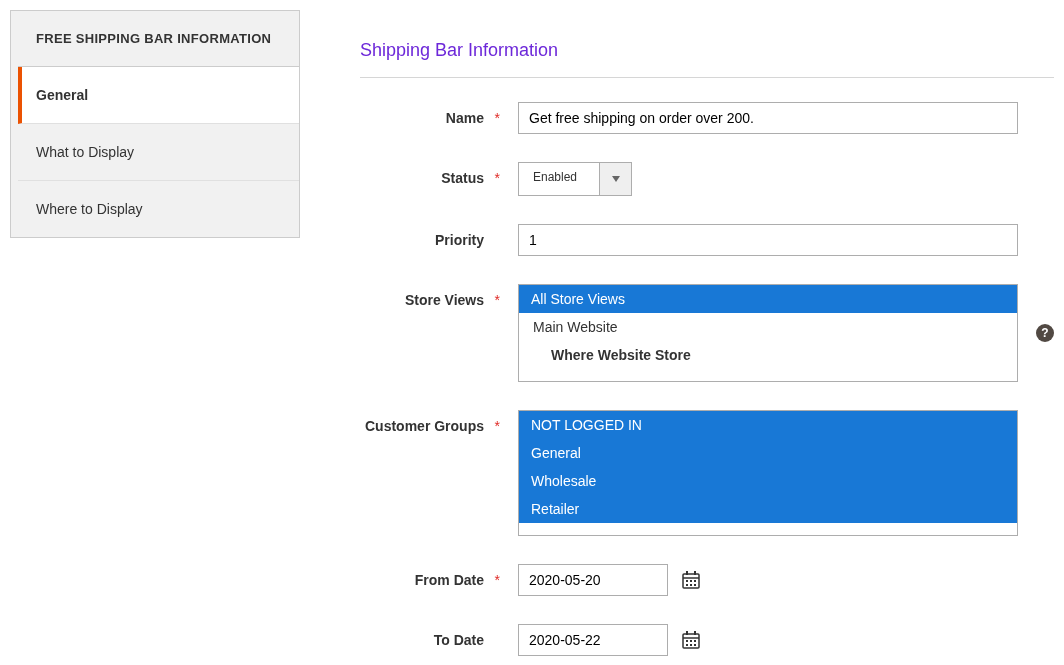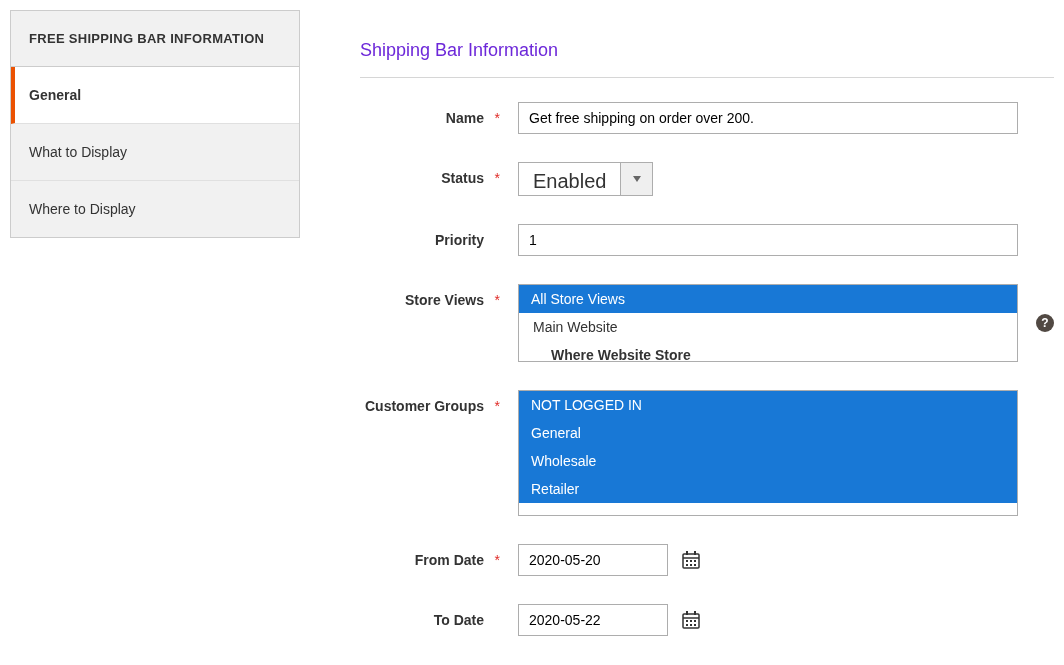--- a/index.html
+++ b/index.html
@@ -14,20 +14,21 @@
       min-height: 665px;
     }
     .sidebar {
       width: 300px;
       flex-shrink: 0;
       padding: 10px 0 0 10px;
     }
     .sidebar-panel {
       border: 1px solid #ccc;
       background: #f1f1f1;
+      padding-left: 7px;
     }
     .sidebar-header {
       padding: 20px 18px;
       font-weight: 600;
       font-size: 13px;
       letter-spacing: 0.3px;
       border-bottom: 1px solid #ccc;
       color: #333;
     }
     .sidebar-item {
@@ -100,34 +101,34 @@
     }
     .select-wrap {
       display: inline-flex;
       border: 1px solid #adadad;
       background: #fff;
       height: 34px;
     }
     .select-label {
       padding: 7px 14px;
       min-width: 80px;
-      font-size: 20px;
+      font-size: 12px;
     }
     .select-btn {
       width: 32px;
       border-left: 1px solid #adadad;
       background: #efefef;
       display: flex;
       align-items: center;
       justify-content: center;
       cursor: pointer;
     }
     .multiselect {
       width: 500px;
-      height: 78px;
+      height: 98px;
       border: 1px solid #adadad;
       overflow-y: scroll;
       background: #fff;
     }
     .multiselect.taller {
       height: 126px;
     }
     .ms-option {
       padding: 6px 12px;
       font-size: 14px;

